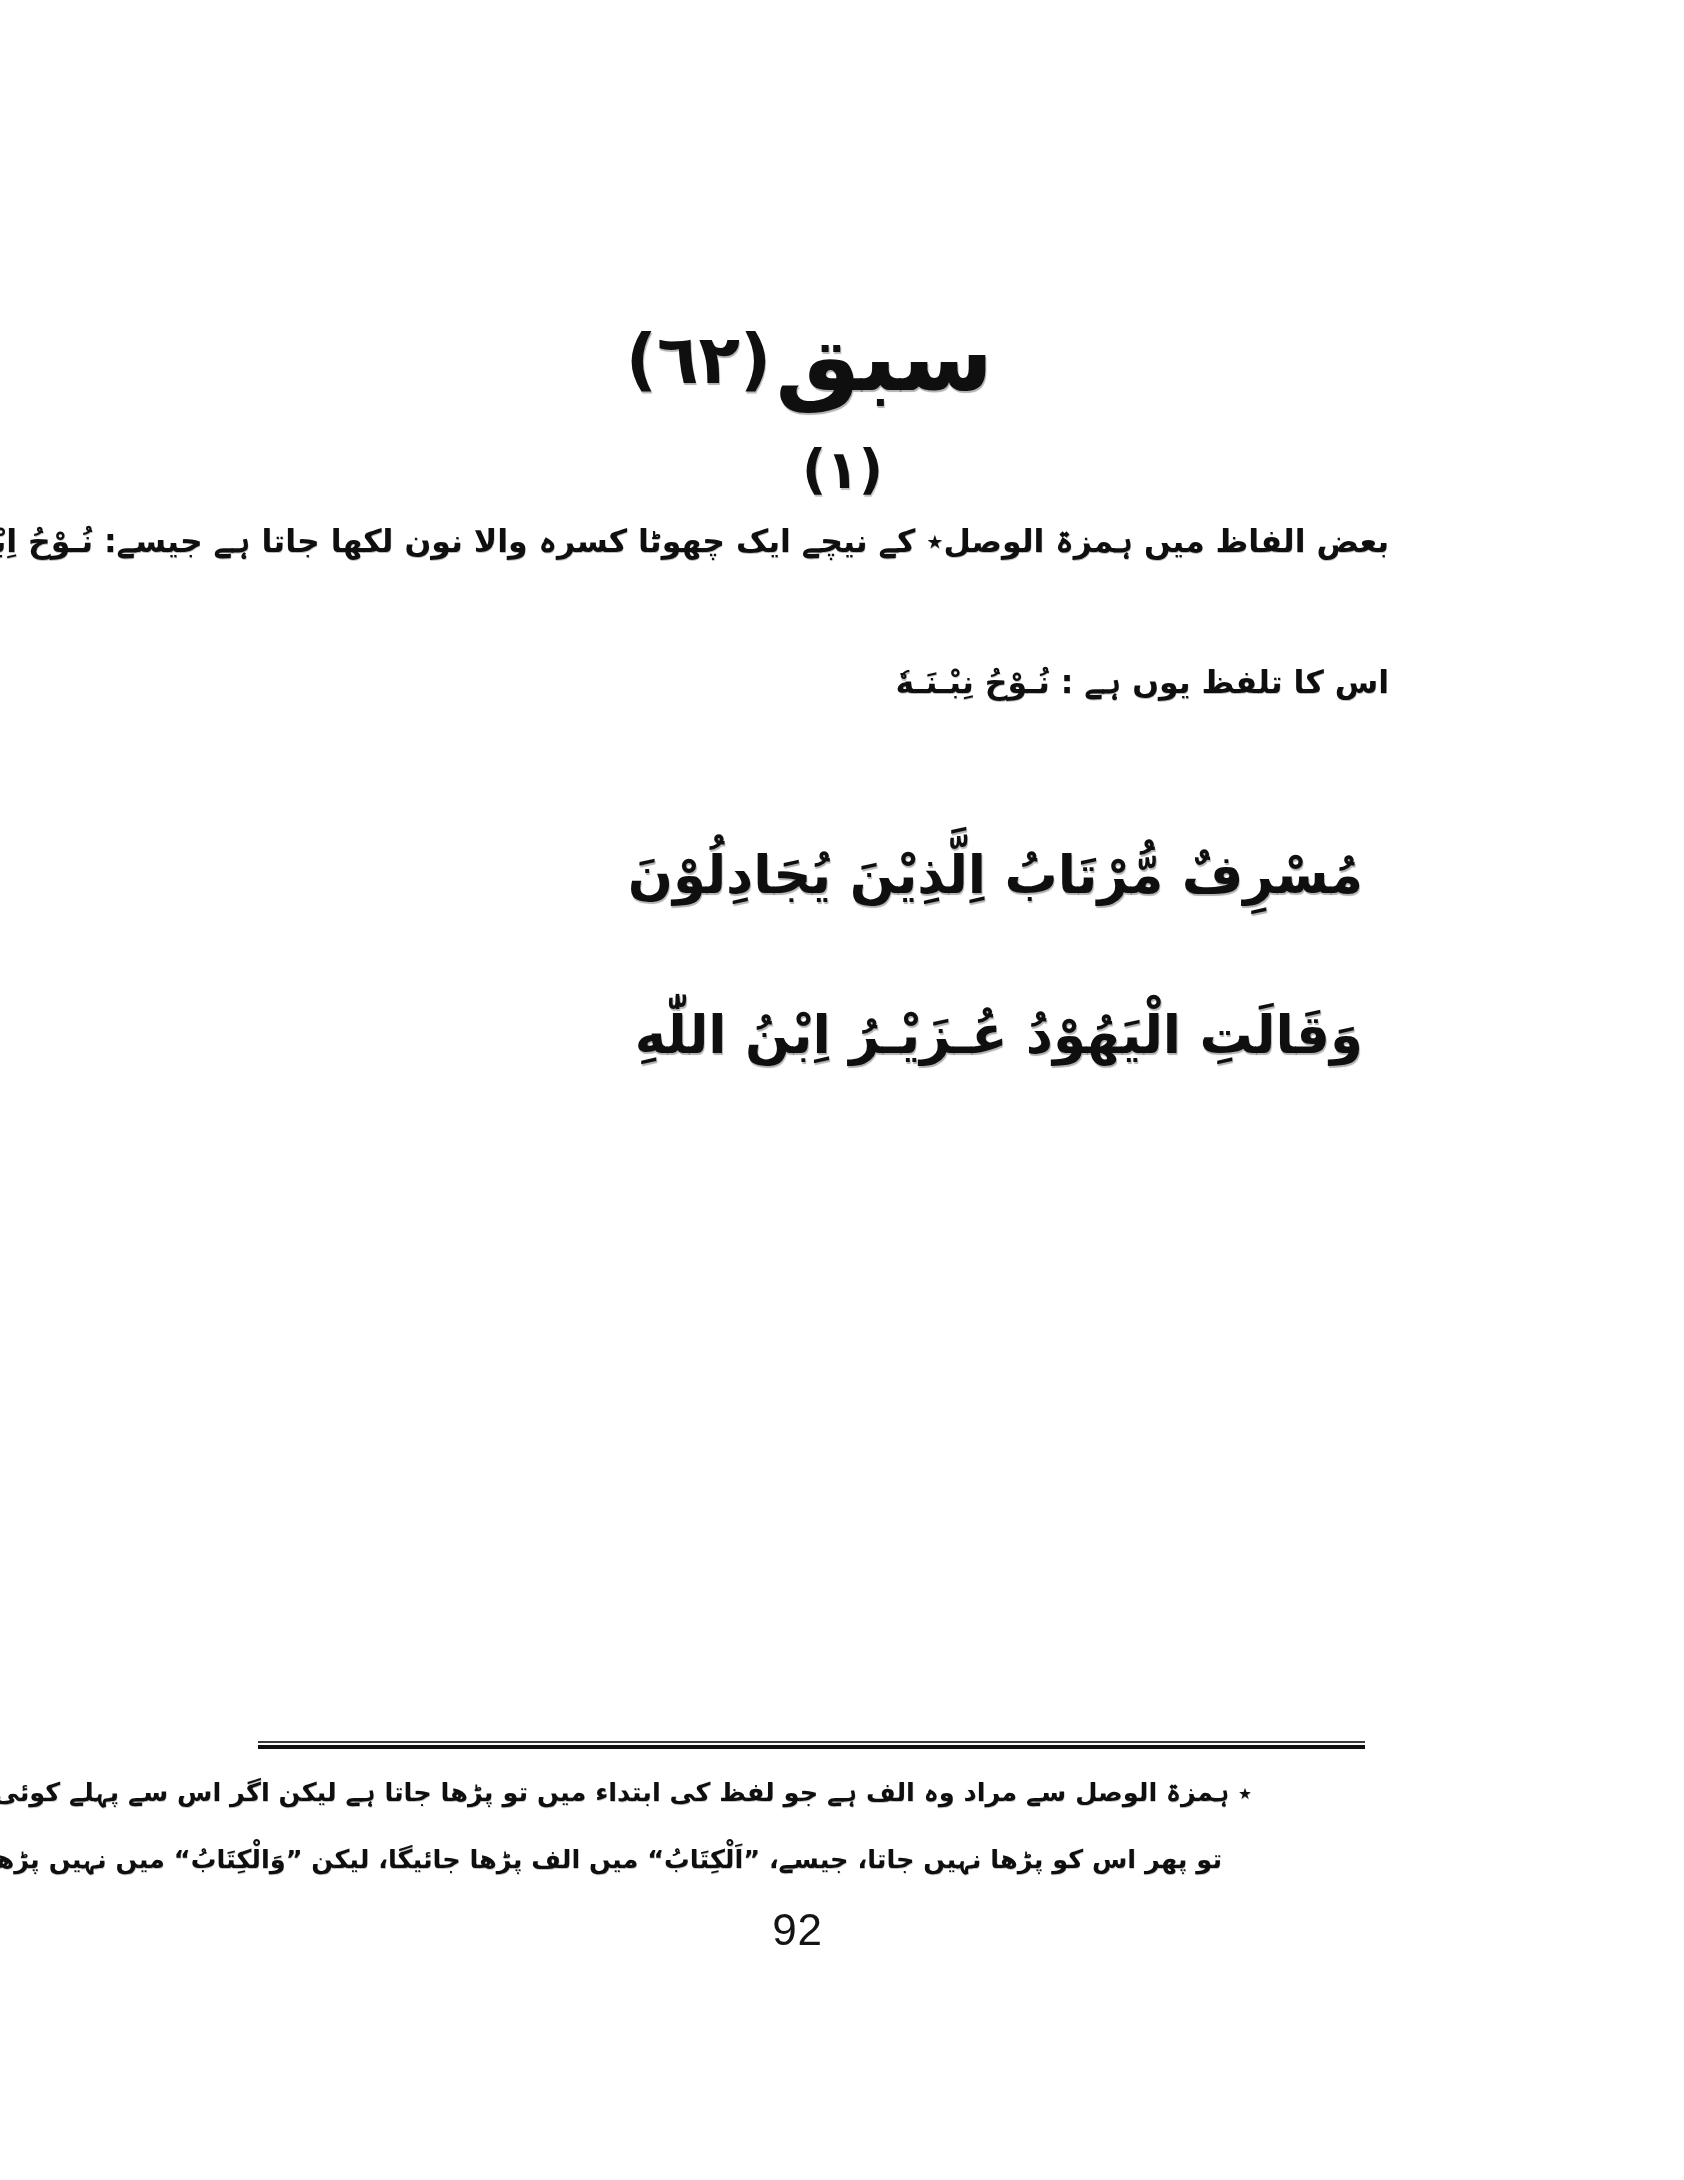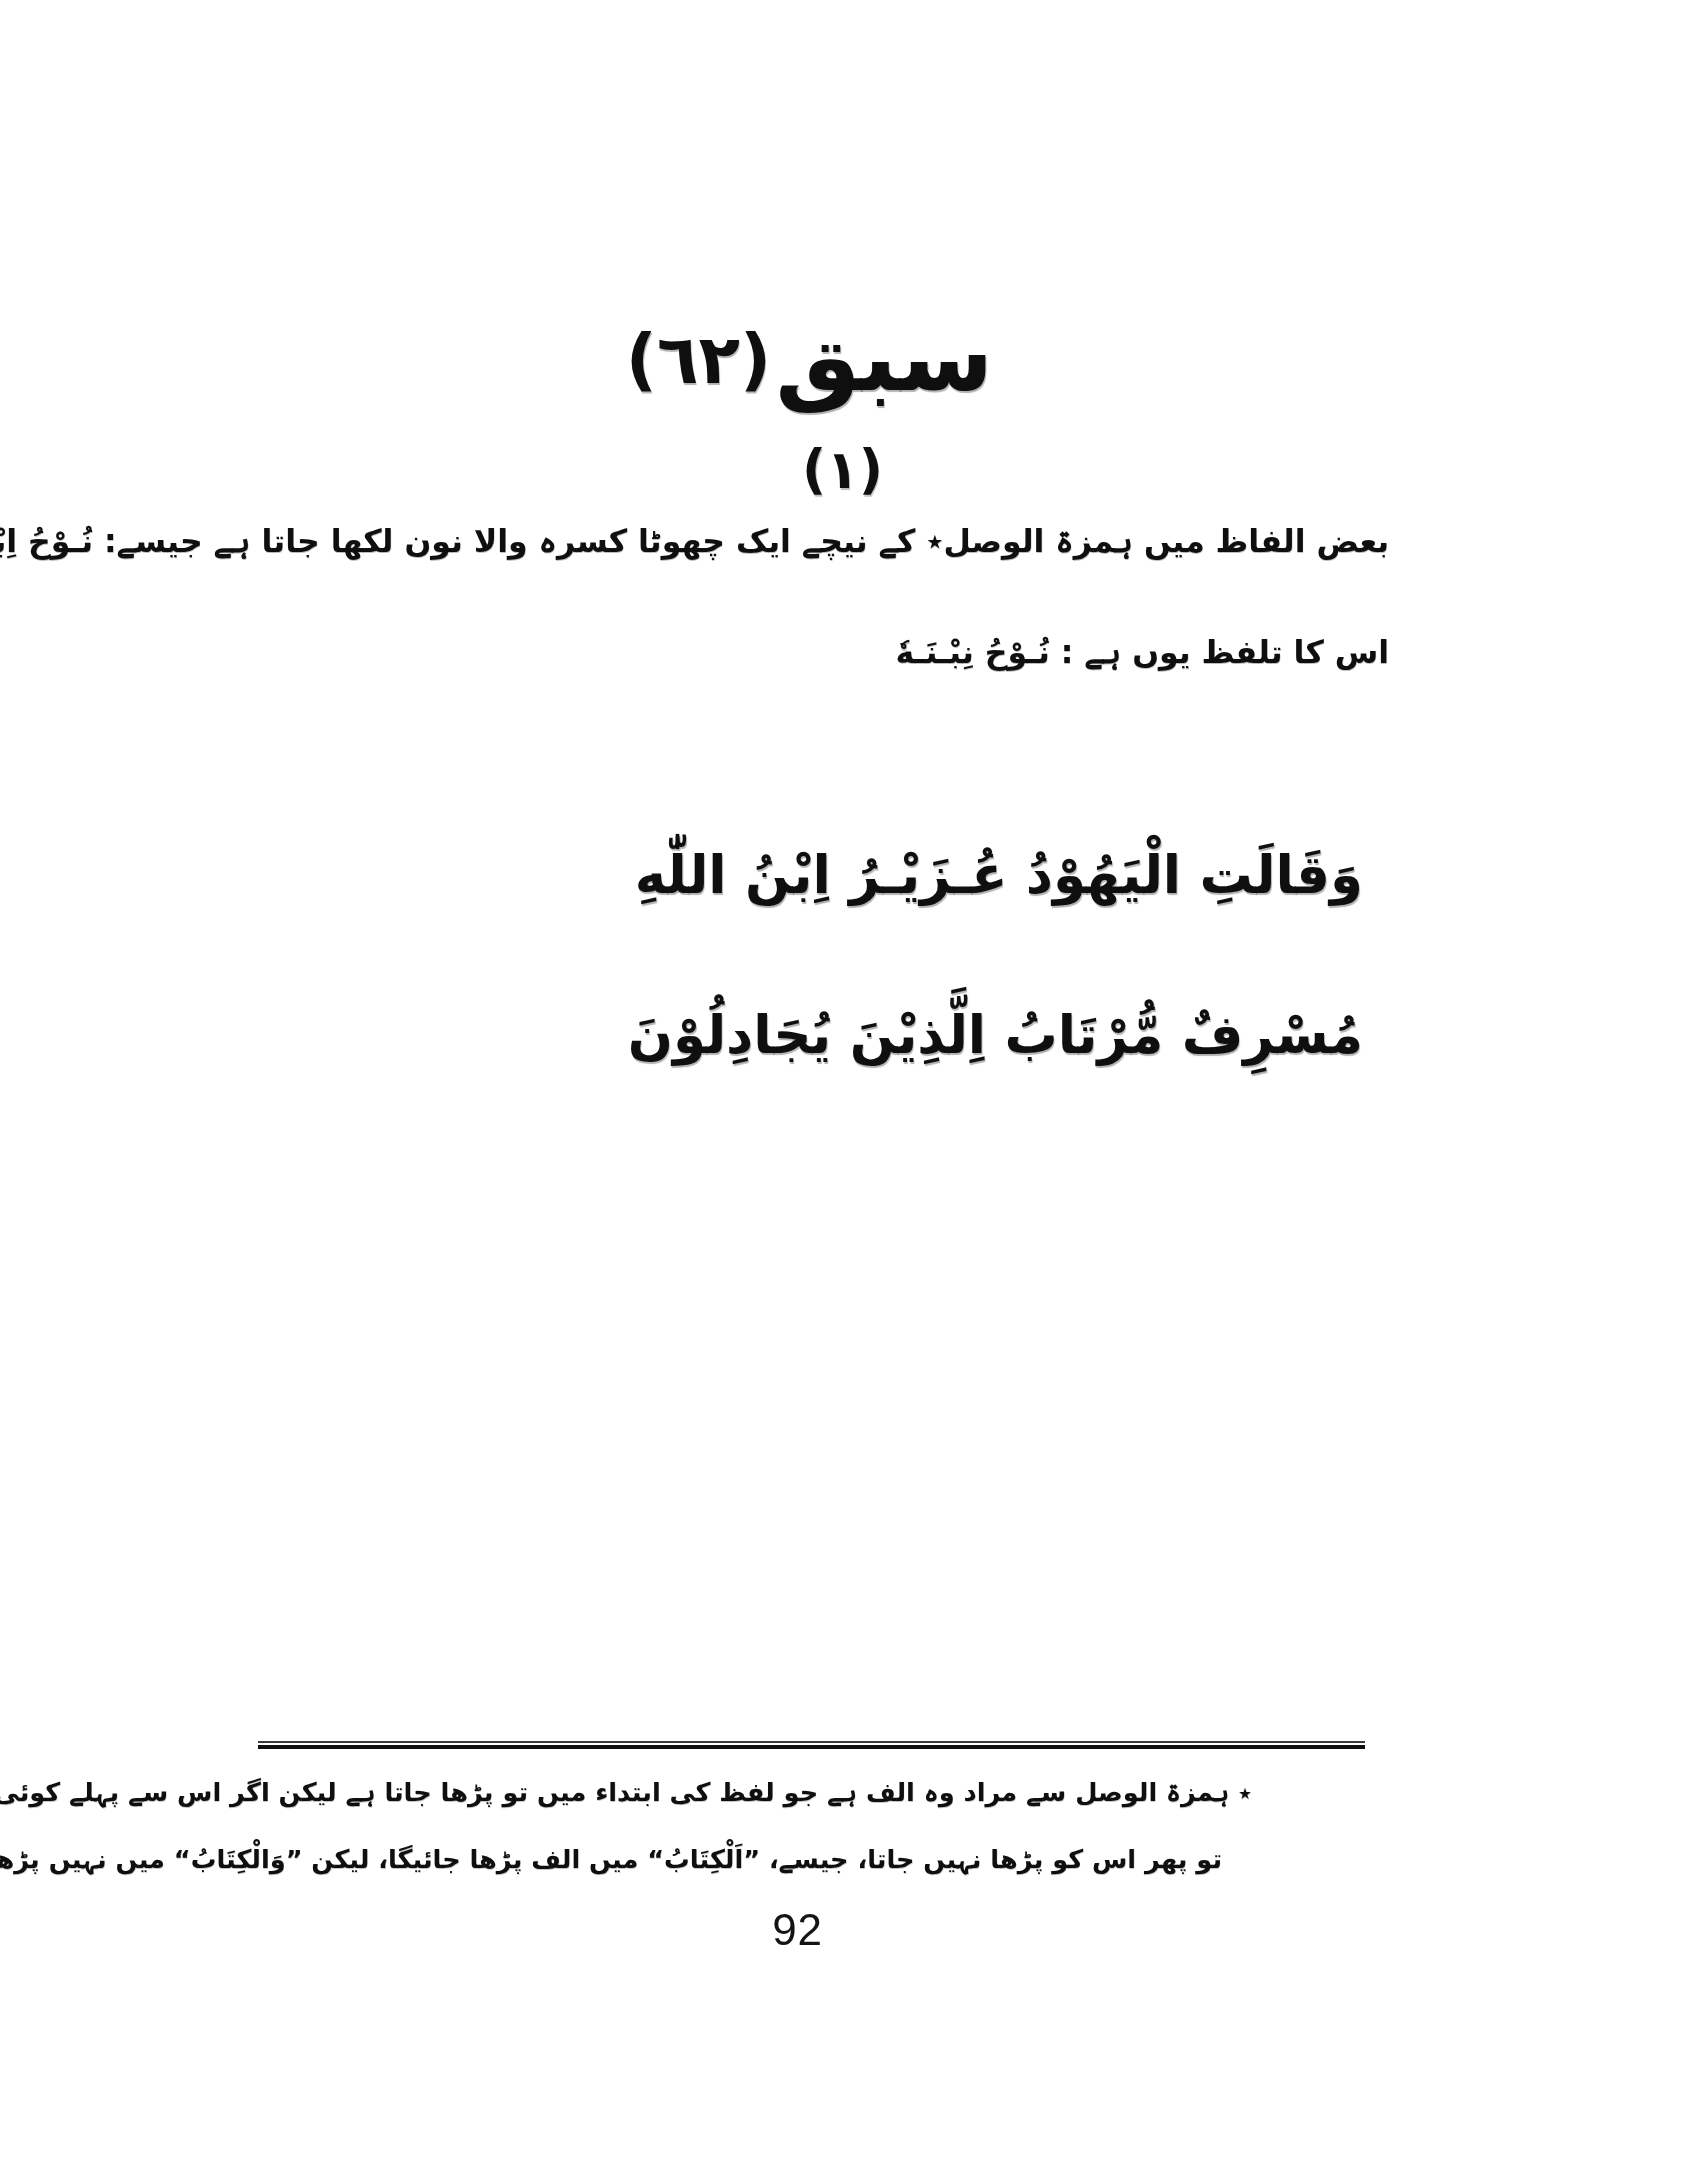--- a/index.html
+++ b/index.html
@@ -36,21 +36,21 @@
     text-shadow:0.9px 1.7px 0.9px rgba(0,0,0,0.25);
   }
 
   .intro-line {
     position:absolute; right:296px;
     white-space:nowrap; text-align:right;
     font-size:31.5px; font-weight:bold; line-height:1.6;
     text-shadow:0.4px 1.3px 0.4px rgba(0,0,0,0.25);
   }
   .intro-line-1 { top:516px; }
-  .intro-line-2 { top:627px; }
+  .intro-line-2 { top:657px; }
 
   .verses {
     position:absolute; top:795px; right:322px;
     text-align:right;
   }
   .verse {
     white-space:nowrap;
     height:160px; line-height:160px;
     font-size:53px; font-weight:bold;
     text-shadow:0.9px 2.1px 0.9px rgba(0,0,0,0.30);
@@ -89,22 +89,22 @@
     <span class="title-num ink">(٦٢)</span>
   </div>
 
   <div class="subtitle rtl" lang="ur">(١)</div>
 
   <div class="intro-line intro-line-1 rtl" lang="ur">بعض الفاظ میں ہمزۃ الوصل٭ کے نیچے ایک چھوٹا کسرہ والا نون لکھا جاتا ہے جیسے: نُـوْحُ اِبْـنَهٗ</div>
 
   <div class="intro-line intro-line-2 rtl" lang="ur">اس کا تلفظ یوں ہے : نُـوْحُ نِبْـنَـهٗ</div>
 
   <div class="verses rtl" lang="ar">
+    <div class="verse">مُسْرِفٌ مُّرْتَابُ اِلَّذِيْنَ يُجَادِلُوْنَ</div>
     <div class="verse">وَقَالَتِ الْيَهُوْدُ عُـزَيْـرُ اِبْنُ اللّٰهِ</div>
-    <div class="verse">مُسْرِفٌ مُّرْتَابُ اِلَّذِيْنَ يُجَادِلُوْنَ</div>
   </div>
 
   <div class="footnote-divider"></div>
 
   <div class="footnote-line footnote-line-1 rtl" lang="ur">٭ ہمزۃ الوصل سے مراد وہ الف ہے جو لفظ کی ابتداء میں تو پڑھا جاتا ہے لیکن اگر اس سے پہلے کوئی دوسرا لفظ آجائے</div>
 
   <div class="footnote-line footnote-line-2 rtl" lang="ur">تو پھر اس کو پڑھا نہیں جاتا، جیسے، ”اَلْكِتَابُ“ میں الف پڑھا جائیگا، لیکن ”وَالْكِتَابُ“ میں نہیں پڑھا جائیگا ۔</div>
 
   <div class="page-number">92</div>
 

